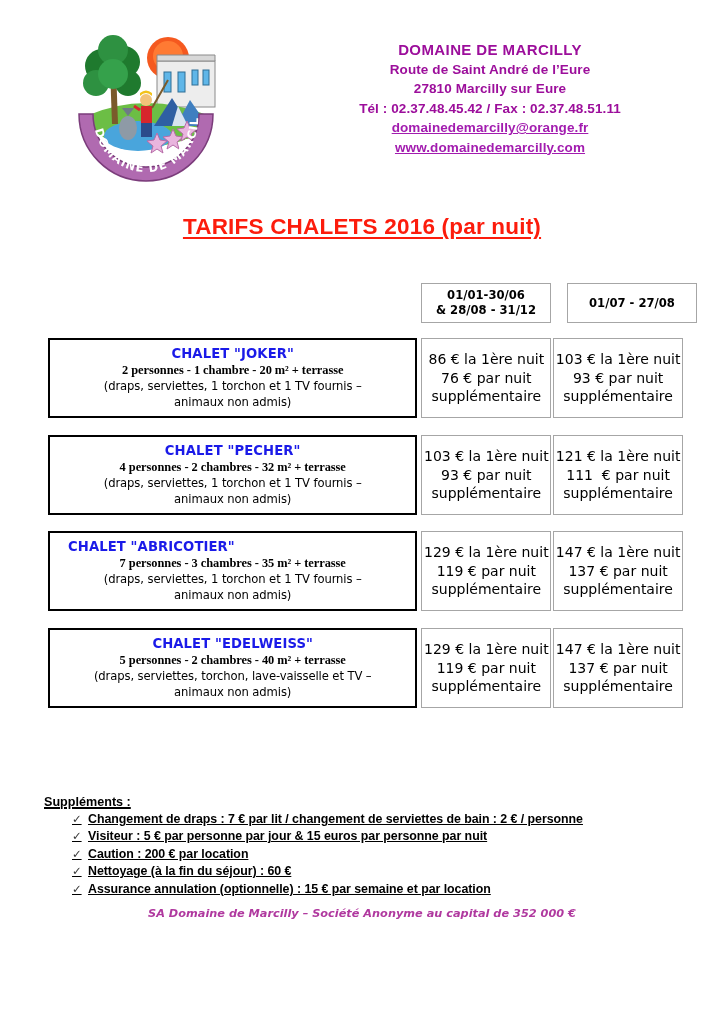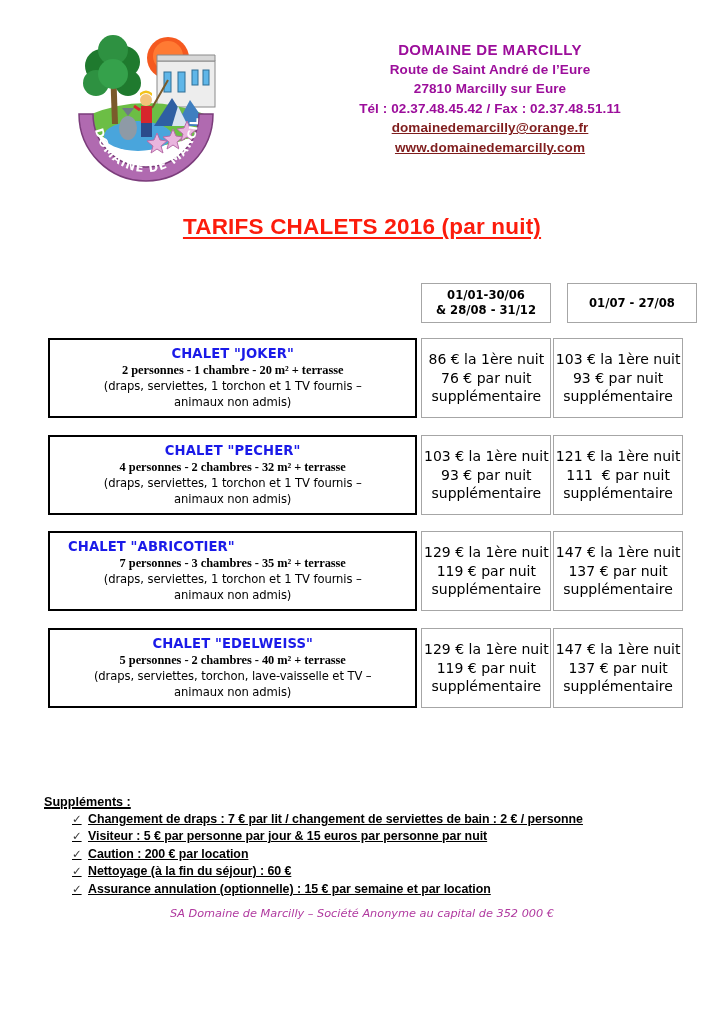--- a/index.html
+++ b/index.html
@@ -49,21 +49,21 @@
     font-weight: bold;
     font-size: 13.5px;
     line-height: 19.5px;
     letter-spacing: 0.1px;
   }
   .org-block .org-name {
     font-size: 15px;
     letter-spacing: 0.4px;
   }
   .org-block .org-link {
-    color: #7f1d1d;
+    color: #a21caf;
     text-decoration: underline;
     font-size: 13.5px;
   }
 
   
   .doc-title {
     position: absolute;
     left: 0;
     top: 214px;
     width: 724px;
@@ -209,20 +209,21 @@
     position: absolute;
     left: 0;
     top: 905px;
     width: 724px;
     text-align: center;
     color: #B0399F;
     font-style: italic;
     font-size: 11.3px;
     line-height: 18px;
     font-family: "DejaVu Sans", sans-serif;
+    font-weight: bold;
   }
 </style>
 </head>
 <body>
 
 <div class="page">
 
   <div class="header">
 
     <div class="logo">

